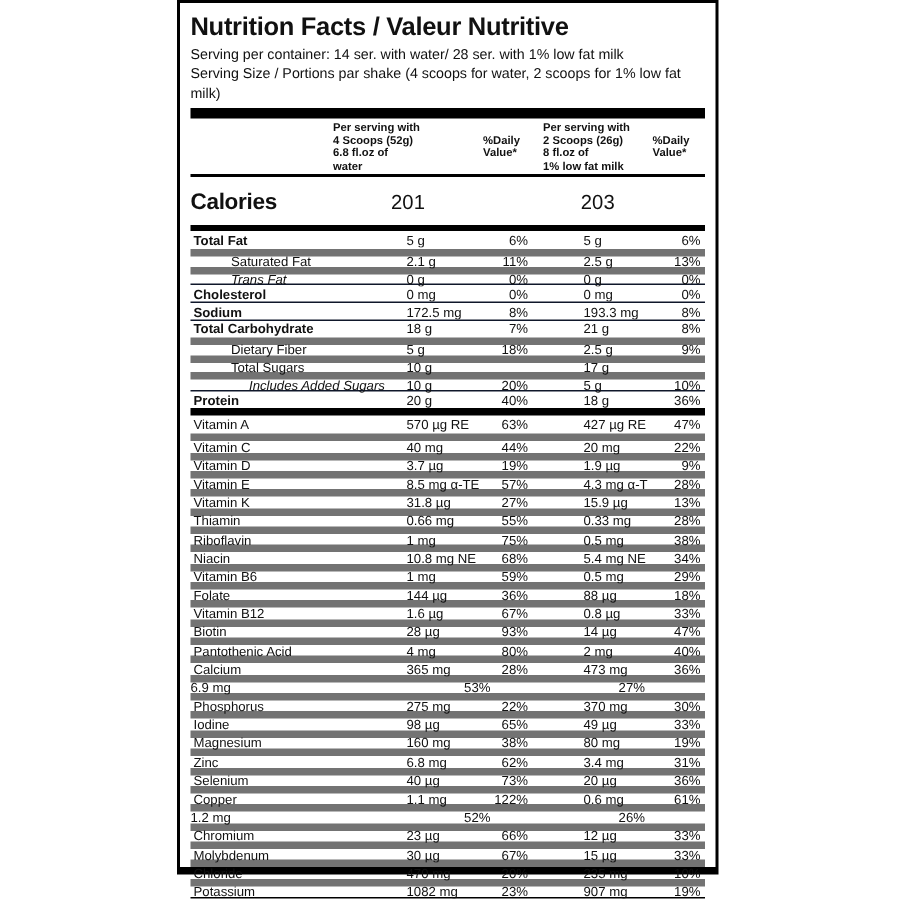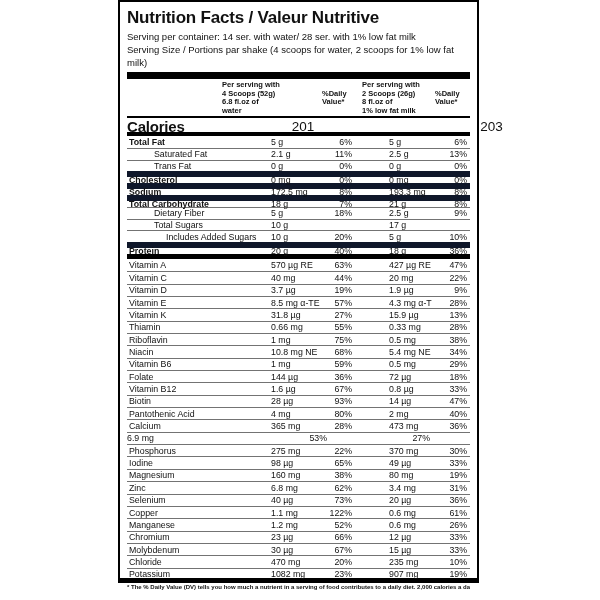--- a/index.html
+++ b/index.html
@@ -42,43 +42,43 @@
   }
   .header-row { padding: 2px 0 1px 0; }
   .header-cell {
     font-size: 7.5px;
     font-weight: bold;
     line-height: 8.5px;
     text-align: left;
     white-space: pre-line;
     align-self: center;
   }
-  .calories-row { height: 16px; border-top: 2px solid #000; gap: 31px; }
+  .calories-row { height: 34px; border-top: 2px solid #000; }
   .calories-label { font-size: 15px; font-weight: bold; letter-spacing: -0.2px; }
   .calories-value { font-size: 13.5px; text-align: center; }
   .row {
     display: grid;
     grid-template-columns: 144px 56px 25px 80px 37px;
     align-items: center;
     height: 11.8px;
     font-size: 8.8px;
-    border-top: 1px solid #737373;
+    border-top: 5px solid #737373;
   }
   #micro-rows .row { height: 12.35px; }
   .row:first-child { border-top: none; }
-  .row.rule2 { border-top: 6px solid #0f172a; }
+  .row.rule2 { border-top: 1px solid #0f172a; }
   .c { overflow: hidden; white-space: nowrap; }
   .c.name { padding-left: 2px; }
   .c.dv  { text-align: right; }
   .c.amt2 { padding-left: 37px; }
   .c.dv2 { text-align: right; padding-right: 2px; }
   .row.bold .name { font-weight: bold; }
   .row.indent1 .name { padding-left: 27px; }
-  .row.indent2 .name { padding-left: 39px; }
-  .row.italic .name { }
+  .row.indent2 .name { padding-left: 39px; font-style: italic; }
+  .row.italic .name { font-style: italic; }
   .footnote {
     border-top: 1.5px solid #000;
     font-size: 6px;
     font-weight: bold;
     line-height: 8px;
     padding: 2px 0 1px 0;
     white-space: nowrap;
     overflow: hidden;
   }
 </style>
@@ -254,21 +254,21 @@
     <div class="c name">Vitamin B6</div>
     <div class="c amt">1 mg</div>
     <div class="c dv">59%</div>
     <div class="c amt2">0.5 mg</div>
     <div class="c dv2">29%</div>
   </div>
       <div class="row">
     <div class="c name">Folate</div>
     <div class="c amt">144 µg</div>
     <div class="c dv">36%</div>
-    <div class="c amt2">72 µg</div>
+    <div class="c amt2">88 µg</div>
     <div class="c dv2">18%</div>
   </div>
       <div class="row">
     <div class="c name">Vitamin B12</div>
     <div class="c amt">1.6 µg</div>
     <div class="c dv">67%</div>
     <div class="c amt2">0.8 µg</div>
     <div class="c dv2">33%</div>
   </div>
       <div class="row">
@@ -334,21 +334,20 @@
     <div class="c dv2">36%</div>
   </div>
       <div class="row">
     <div class="c name">Copper</div>
     <div class="c amt">1.1 mg</div>
     <div class="c dv">122%</div>
     <div class="c amt2">0.6 mg</div>
     <div class="c dv2">61%</div>
   </div>
       <div class="row">
-    <div class="c name">Manganese</div>
     <div class="c amt">1.2 mg</div>
     <div class="c dv">52%</div>
     <div class="c amt2">0.6 mg</div>
     <div class="c dv2">26%</div>
   </div>
       <div class="row">
     <div class="c name">Chromium</div>
     <div class="c amt">23 µg</div>
     <div class="c dv">66%</div>
     <div class="c amt2">12 µg</div>

